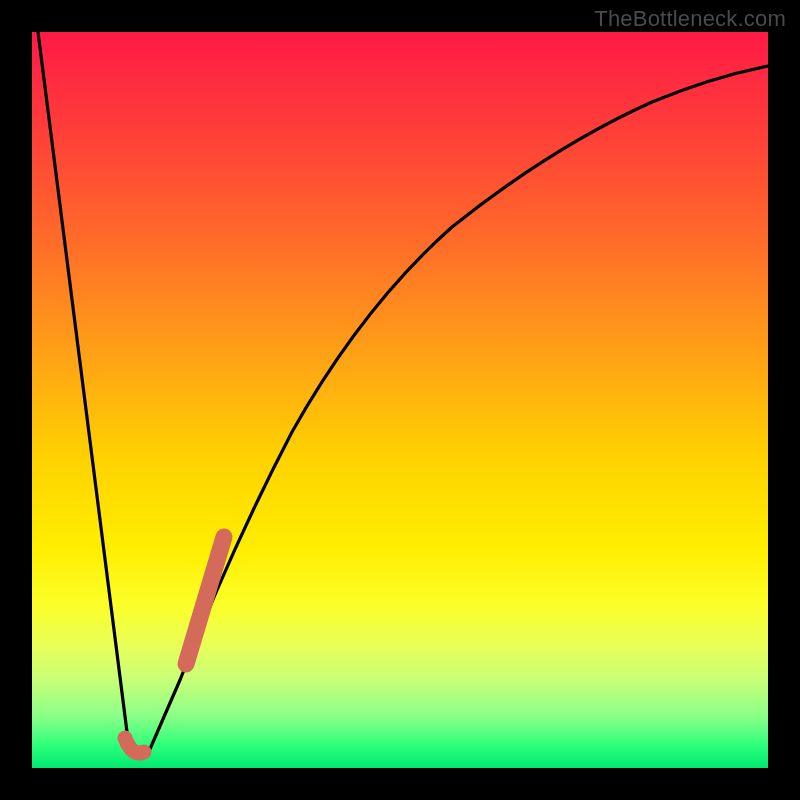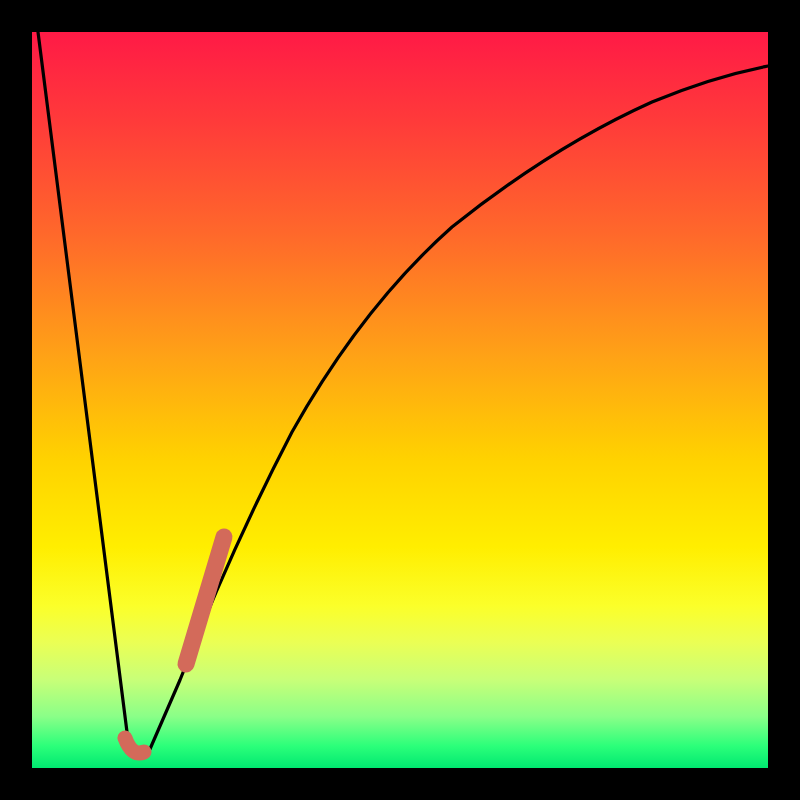--- a/index.html
+++ b/index.html
@@ -56,20 +56,21 @@
     top: 0;
     width: 736px;
     height: 736px;
     overflow: visible;
   }
 </style>
 </head>
 <body>
 
 <div class="frame">
+  <div class="watermark">TheBottleneck.com</div>
   <div class="plot">
     <svg class="curve" viewBox="0 0 736 736">
       <path d="M 6 0
                L 95 700
                Q 102 732 118 717
                L 148 648
                Q 200 515 260 400
                Q 330 275 420 195
                Q 520 115 620 70
                Q 680 45 736 34" fill="none" stroke="#000" stroke-width="3.2" stroke-linecap="round" stroke-linejoin="round"></path>

